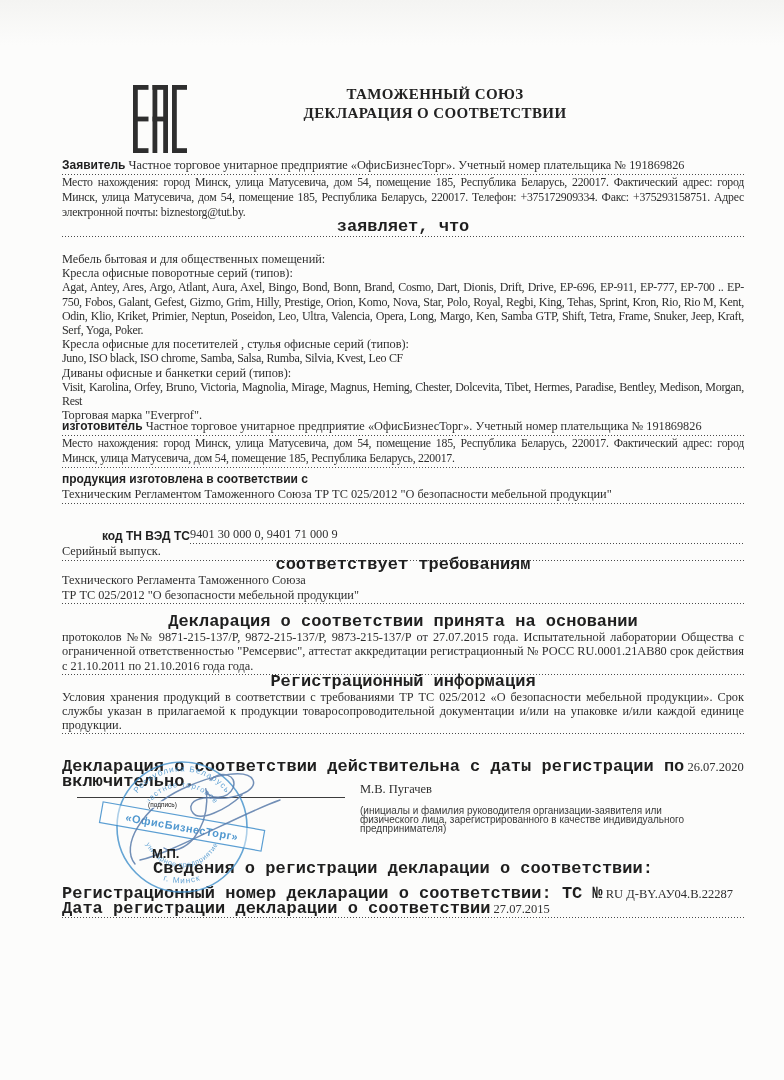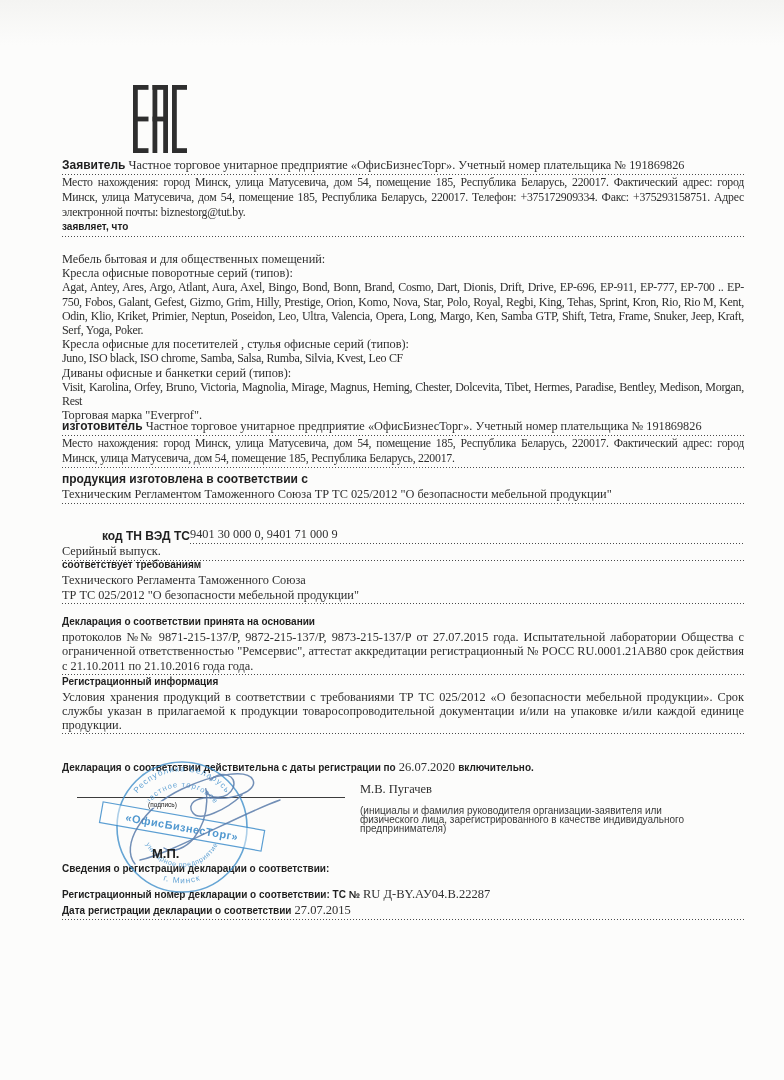--- a/index.html
+++ b/index.html
@@ -1,21 +1,21 @@
 <!DOCTYPE html>
 <html><head>
 <meta charset="utf-8">
 <style>
   html,body{margin:0;padding:0;}
   .page{position:relative;width:784px;height:1080px;overflow:hidden;
         background:linear-gradient(#f4f4f2,#fcfcfb 45px);
         font-family:"Liberation Serif",serif;color:#2f2f2f;}
   .sec{position:absolute;left:62px;right:40px;font-size:12.3px;line-height:14.8px;}
   .lbl{font-family:"Liberation Sans",sans-serif;font-weight:bold;font-size:12px;color:#1f1f1f;}
-  .big-lbl{font-family:Liberation Sans, sans-serif;font-weight:bold;font-size:10px;color:#1f1f1f;}
+  .big-lbl{font-family:Liberation Mono, monospace;font-weight:bold;font-size:17px;color:#1f1f1f;text-align:center;}
   .u{background-image:repeating-linear-gradient(90deg,#4a4a4a 0,#4a4a4a 1px,transparent 1px,transparent 3px);
      background-repeat:no-repeat;background-position:left bottom;background-size:100% 1px;padding-bottom:2px;}
   .just{text-align:justify;}
   .addr{font-size:11.8px;letter-spacing:-0.25px;line-height:15.2px;}
   .list{font-size:12px;letter-spacing:-0.3px;line-height:14.2px;}
   .prodline{line-height:14.2px;}
   .row{display:block;}
   .flexrow{display:flex;align-items:flex-end;}
   .hdr-title{position:absolute;left:86px;right:0;top:85px;text-align:center;
              font-weight:bold;font-size:15px;line-height:19px;letter-spacing:.4px;color:#222;}
@@ -47,20 +47,24 @@
       <rect x="19.5" y="0" width="4.8" height="68"></rect>
       <rect x="30.2" y="0" width="4.8" height="68"></rect>
       <rect x="19.5" y="0" width="15.5" height="4.8"></rect>
       <rect x="19.5" y="31.6" width="15.5" height="4.8"></rect>
       <rect x="39" y="0" width="4.8" height="68"></rect>
       <rect x="39" y="0" width="15.5" height="4.8"></rect>
       <rect x="39" y="63.2" width="15.5" height="4.8"></rect>
     </g>
   </svg>
 
+  <div class="hdr-title">
+    <div>ТАМОЖЕННЫЙ СОЮЗ</div>
+    <div>ДЕКЛАРАЦИЯ О СООТВЕТСТВИИ</div>
+  </div>
 
   <div class="sec" style="top:158px;">
     <div class="row u">
       <span class="lbl">Заявитель</span>
       <span>Частное торговое унитарное предприятие «ОфисБизнесТорг». Учетный номер плательщика № 191869826</span>
     </div>
     <div class="row just addr">Место нахождения: город Минск, улица Матусевича, дом 54, помещение 185, Республика Беларусь, 220017. Фактический адрес: город Минск, улица Матусевича, дом 54, помещение 185, Республика Беларусь, 220017. Телефон: +375172909334. Факс: +375293158751. Адрес электронной почты: biznestorg@tut.by.</div>
     <div class="row u big-lbl">заявляет, что</div>
   </div>
 

